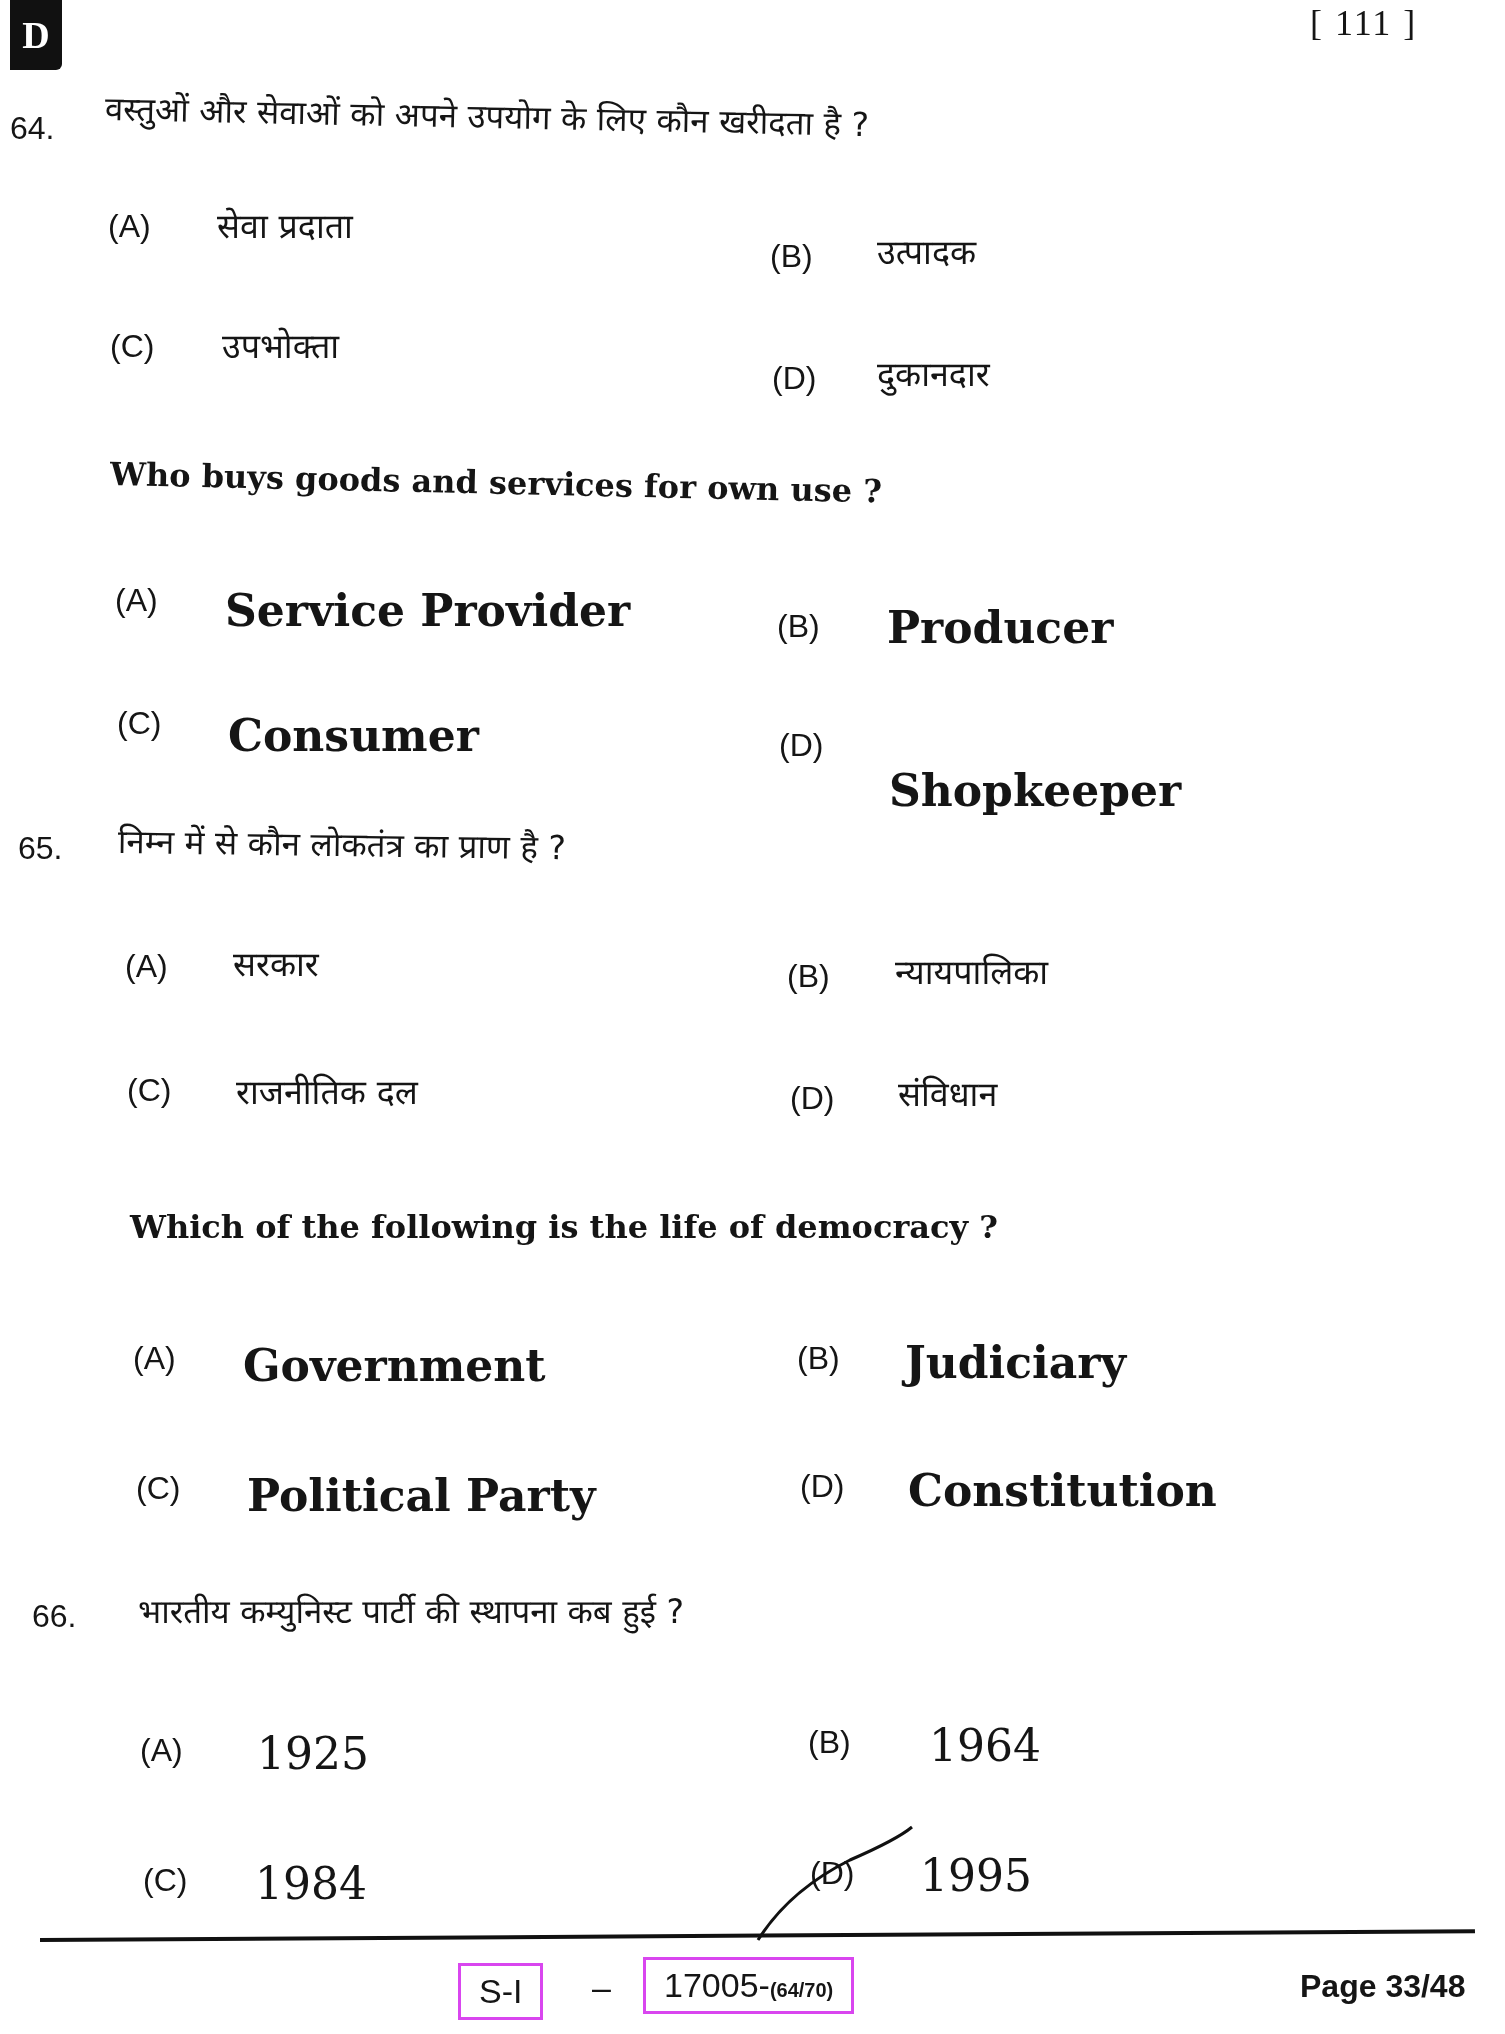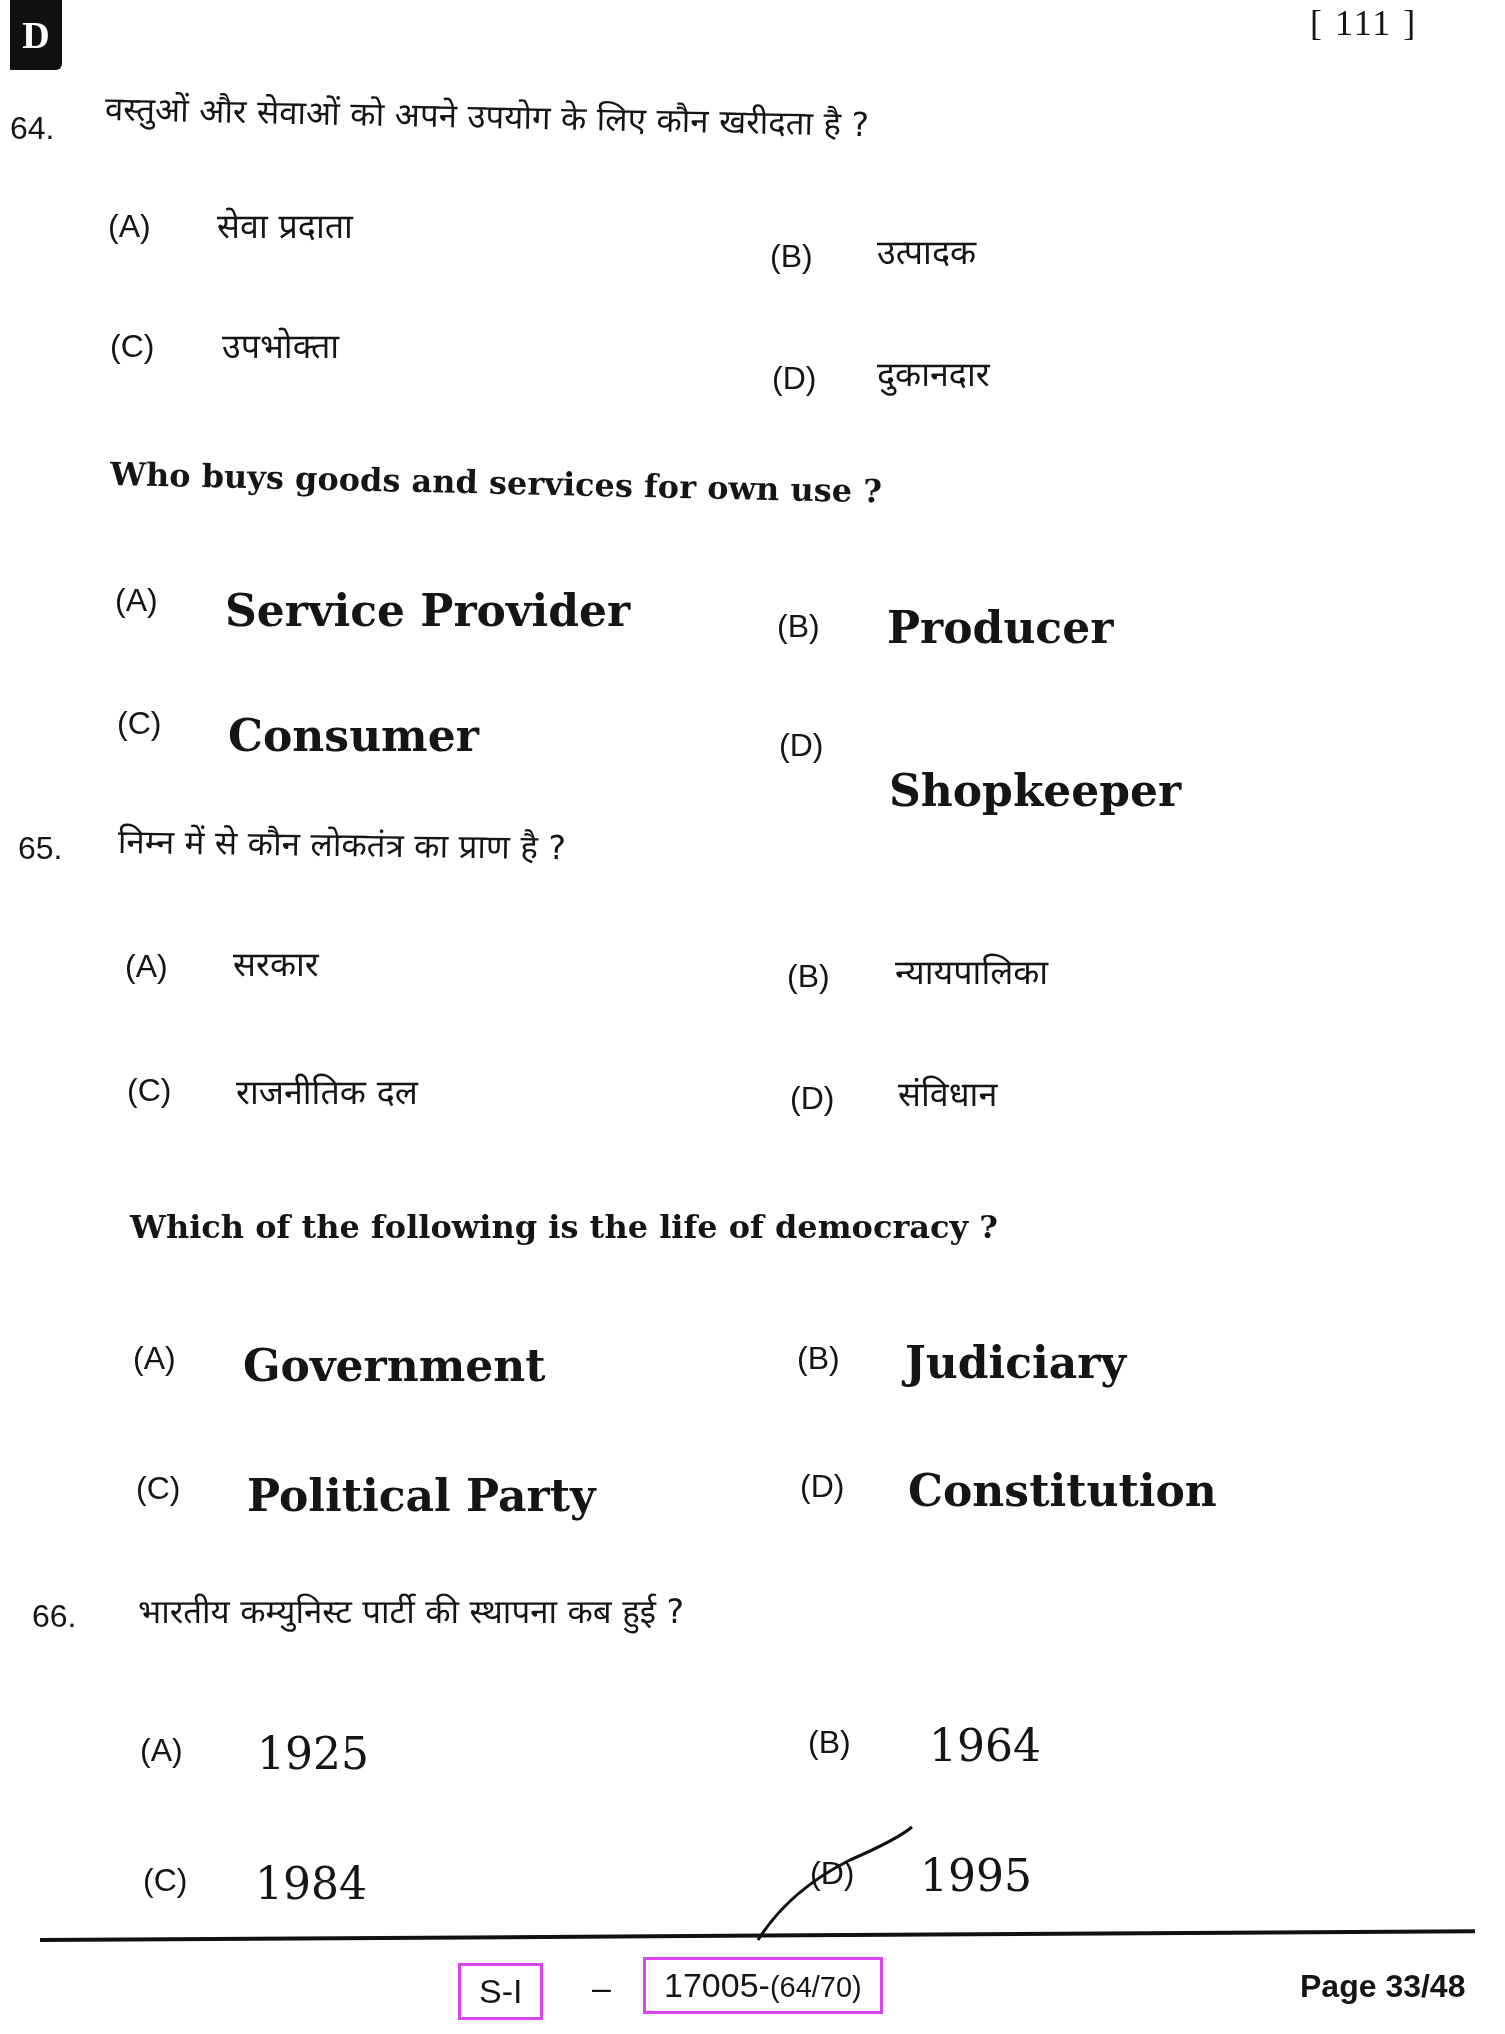--- a/index.html
+++ b/index.html
@@ -15,21 +15,21 @@
   .en { font-family:"DejaVu Serif", serif; font-size:32px; font-weight:bold; }
   .lbl { font-family:"Liberation Sans", sans-serif; font-size:32px; }
   .opt-en { font-family:"DejaVu Serif", serif; font-size:44px; font-weight:bold; }
   .opt-hi { font-family:"DejaVu Sans", sans-serif; font-size:34px; }
   .rule { left:40px; top:1938px; width:1435px; height:4px; background:#111;
           transform:rotate(-0.35deg); transform-origin:left center; }
   .box { border:3px solid #d946ef; font-family:"Liberation Sans", sans-serif; font-size:34px;
          padding:6px 18px;text-align:right; }
   .dash { font-family:"Liberation Sans", sans-serif; font-size:34px; }
   .pageno { font-family:"Liberation Sans", sans-serif; font-size:32px; font-weight:bold; }
-  .small { font-size:29px; font-weight:normal; }
+  .small { font-size:20px; font-weight:bold; }
 </style>
 </head>
 <body>
 
 <div class="abs badge">D</div>
 <div class="abs pagecode" style="left:1310px; top:2px;">[ 111 ]</div>
 
 <div>
   <div class="abs qnum" style="left:10px; top:102px;margin-top:8px;">64.</div>
   <div class="abs hi" style="left:105px; top:85px; transform:rotate(1.2deg); transform-origin:left;">वस्तुओं और सेवाओं को अपने उपयोग के लिए कौन खरीदता है ?</div>

